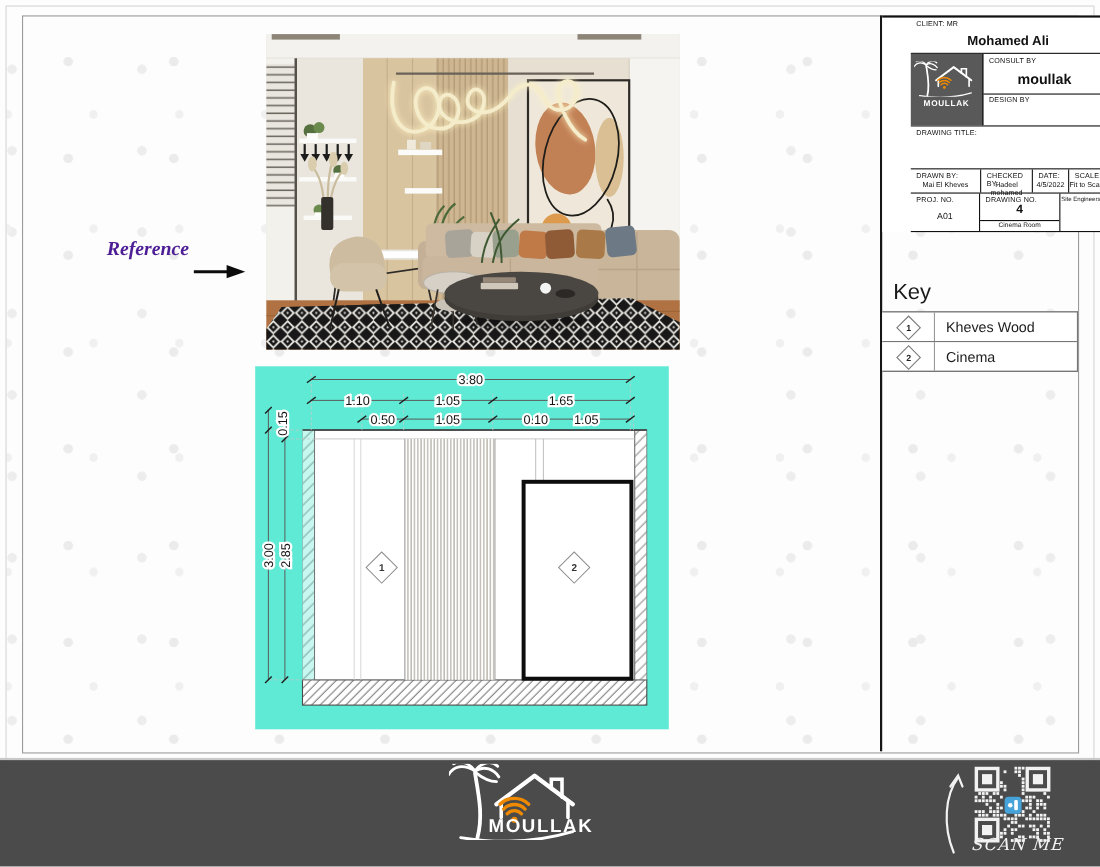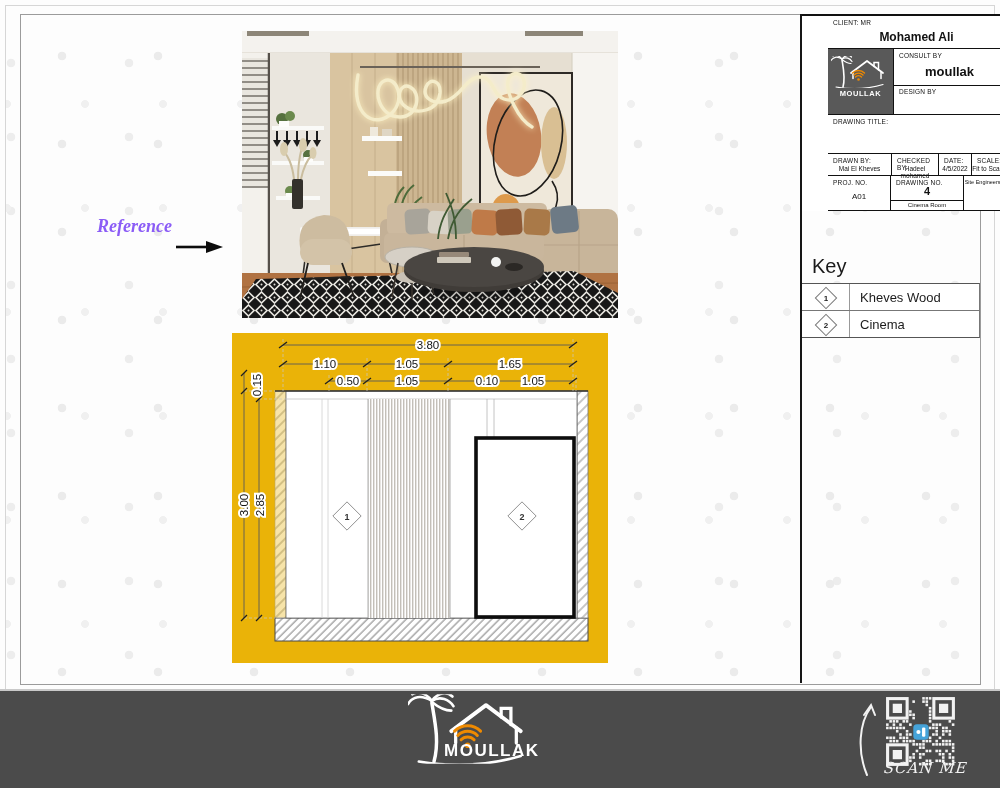--- a/index.html
+++ b/index.html
@@ -11,23 +11,23 @@
       radial-gradient(circle,#f0f0f0 3.6px,transparent 4.2px),
       radial-gradient(circle,#ededed 4px,transparent 4.6px);
     background-size:96px 88px,78px 104px,118px 74px;
     background-position:8px 6px,40px 46px,64px 20px;}
   .outer-border{position:absolute;inset:5px;border:1px solid #d6d6d6;z-index:1;pointer-events:none;}
   .inner-frame{position:absolute;left:20px;top:14px;width:959px;height:669px;border:1px solid #9b9b9b;z-index:1;}
   .tb-vline{position:absolute;left:800px;top:14px;width:2px;height:669px;background:#161616;z-index:3;}
   .photo{position:absolute;left:242px;top:31px;width:376px;height:287px;z-index:2;}
   .photo svg{display:block;}
   .ref-label{position:absolute;left:97px;top:216px;z-index:2;font-family:"Liberation Serif",serif;
-             font-style:italic;font-weight:bold;font-size:18px;color:#8b5cf6;}
+             font-style:italic;font-weight:bold;font-size:18px;color:#4c1d95;}
   .ref-arrow{position:absolute;left:176px;top:239px;z-index:2;}
-  .elev{position:absolute;left:232px;top:333px;width:376px;height:330px;background:#eab308;z-index:2;}
+  .elev{position:absolute;left:232px;top:333px;width:376px;height:330px;background:#5eead4;z-index:2;}
   .elev svg text{font-family:"Liberation Sans",sans-serif;}
   
   .tb{position:absolute;left:802px;top:14px;width:177px;background:#fff;z-index:4;
       border-top:2px solid #111;border-right:1px solid #222;font-size:6.5px;padding-left:26px;}
   .tb-row{position:relative;border-bottom:1px solid #111;box-sizing:border-box;}
   .tb-lab{position:absolute;left:5px;top:3px;font-size:6.5px;color:#111;letter-spacing:.2px;}
   .tb-center{position:absolute;left:0;right:0;text-align:center;}
   .logo-cell{position:absolute;left:0;top:0;width:66px;height:100%;background:#595959;border-right:1px solid #111;box-sizing:border-box;}
   .logo-cell .brand-mini{position:absolute;left:0;right:0;top:40px;text-align:center;color:#fff;
       font-weight:bold;font-size:7.5px;letter-spacing:.6px;}

